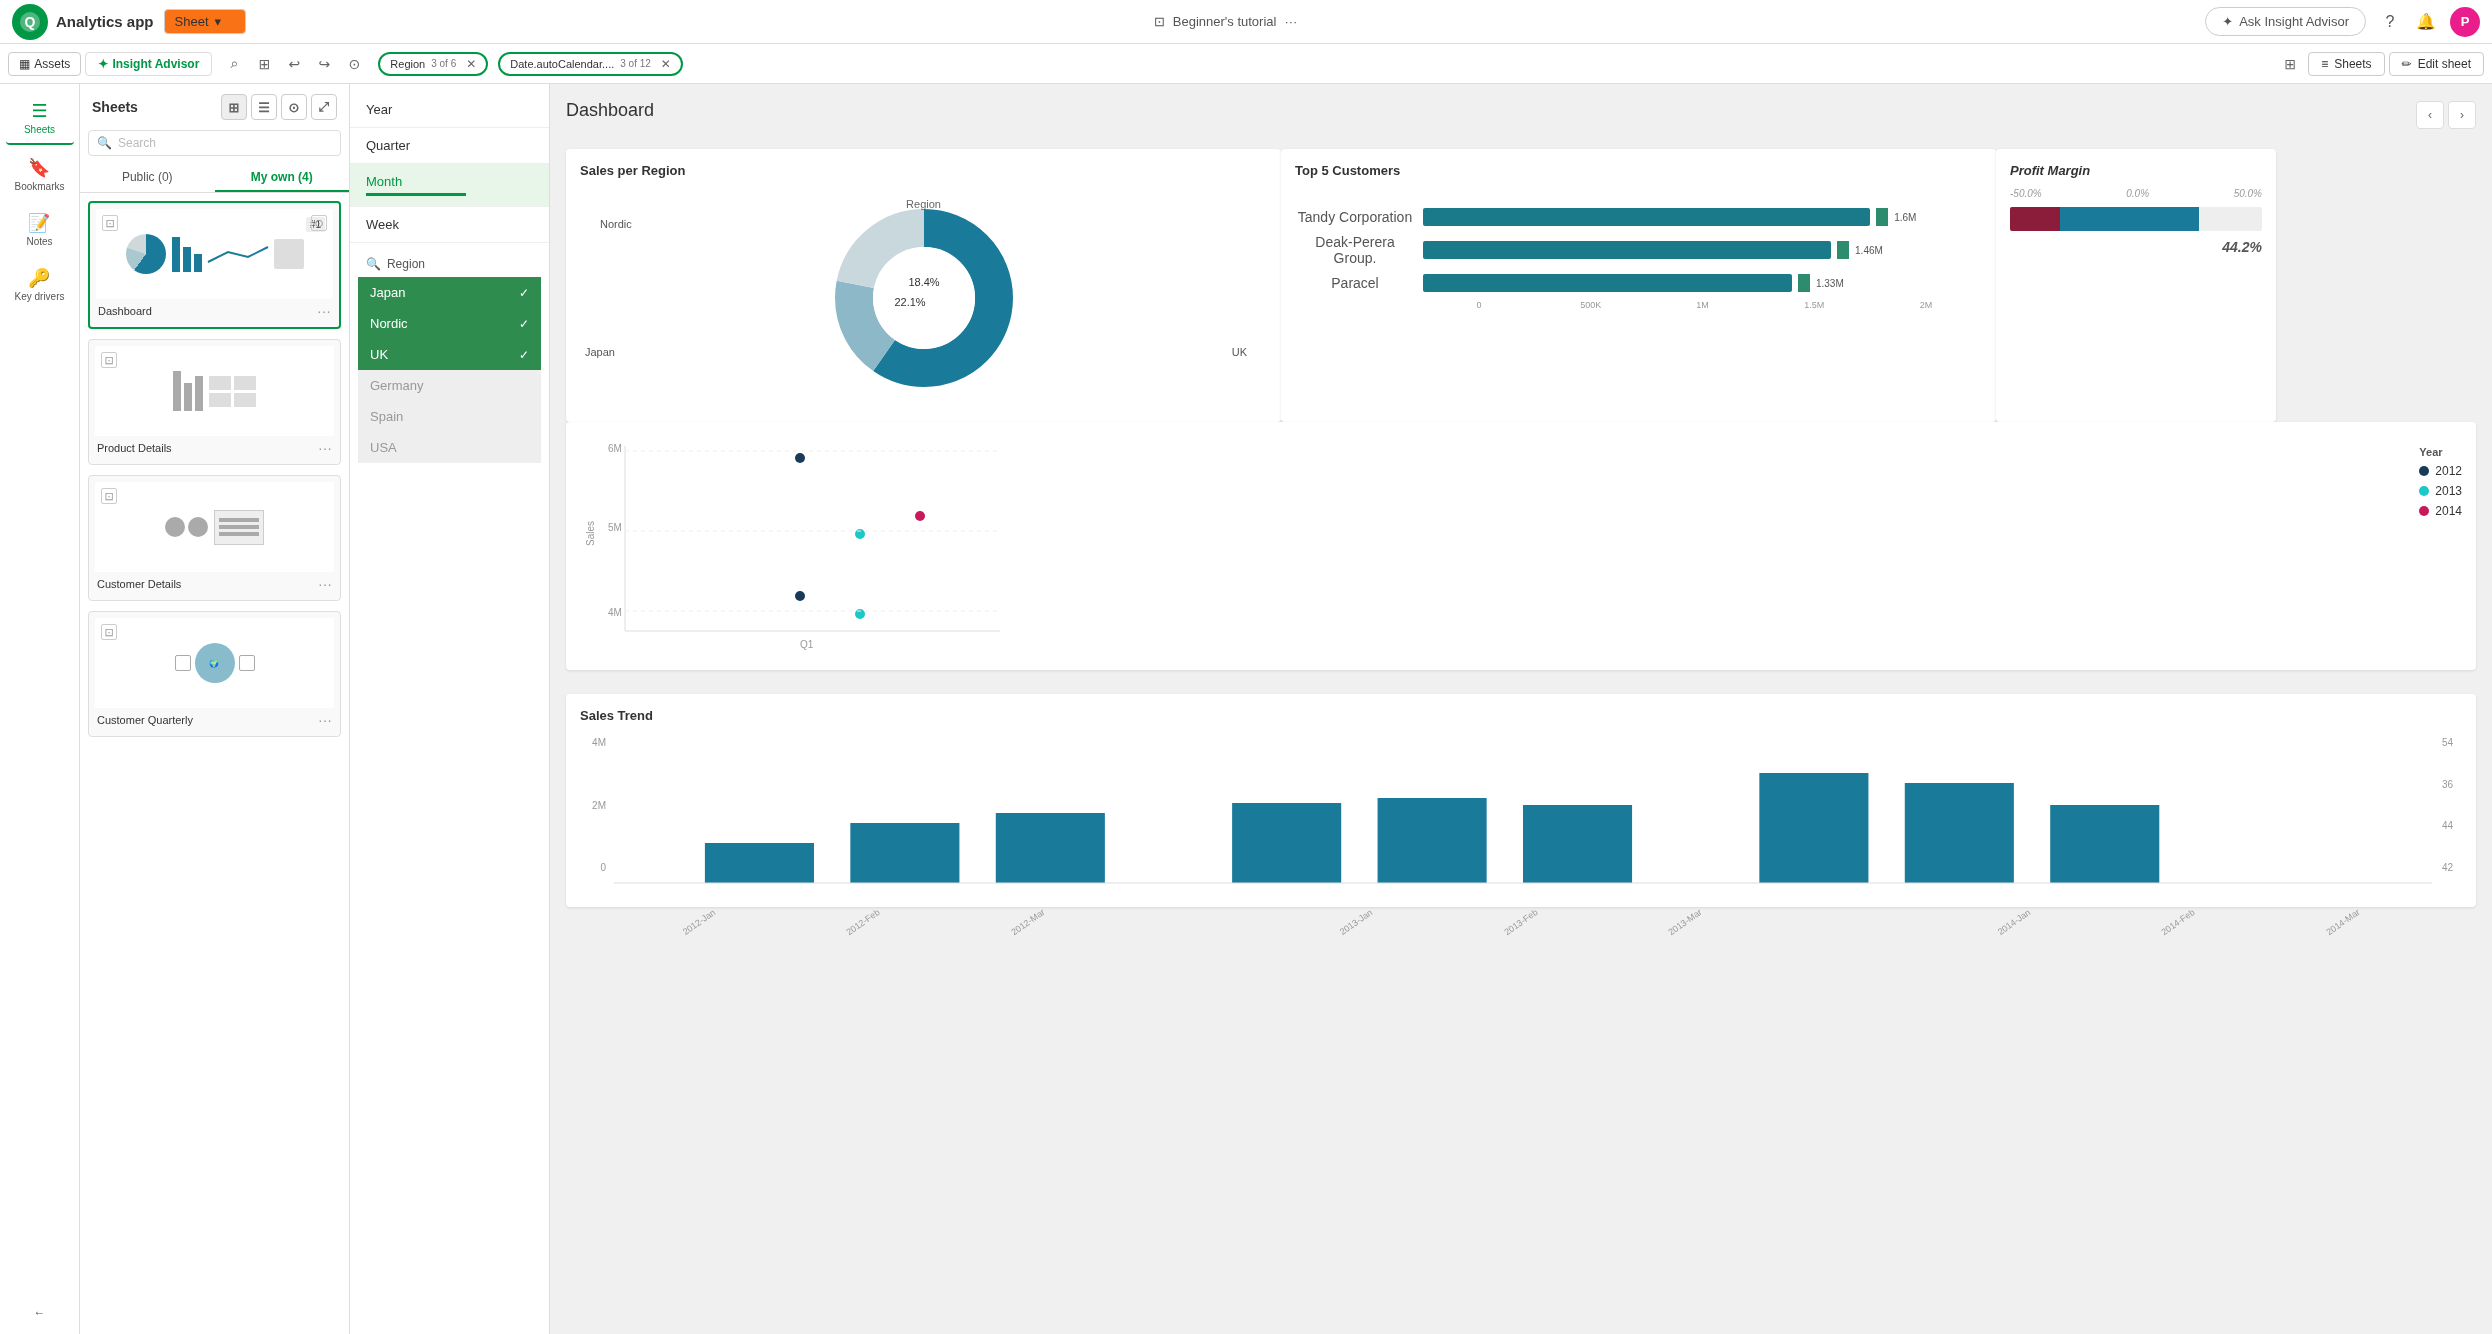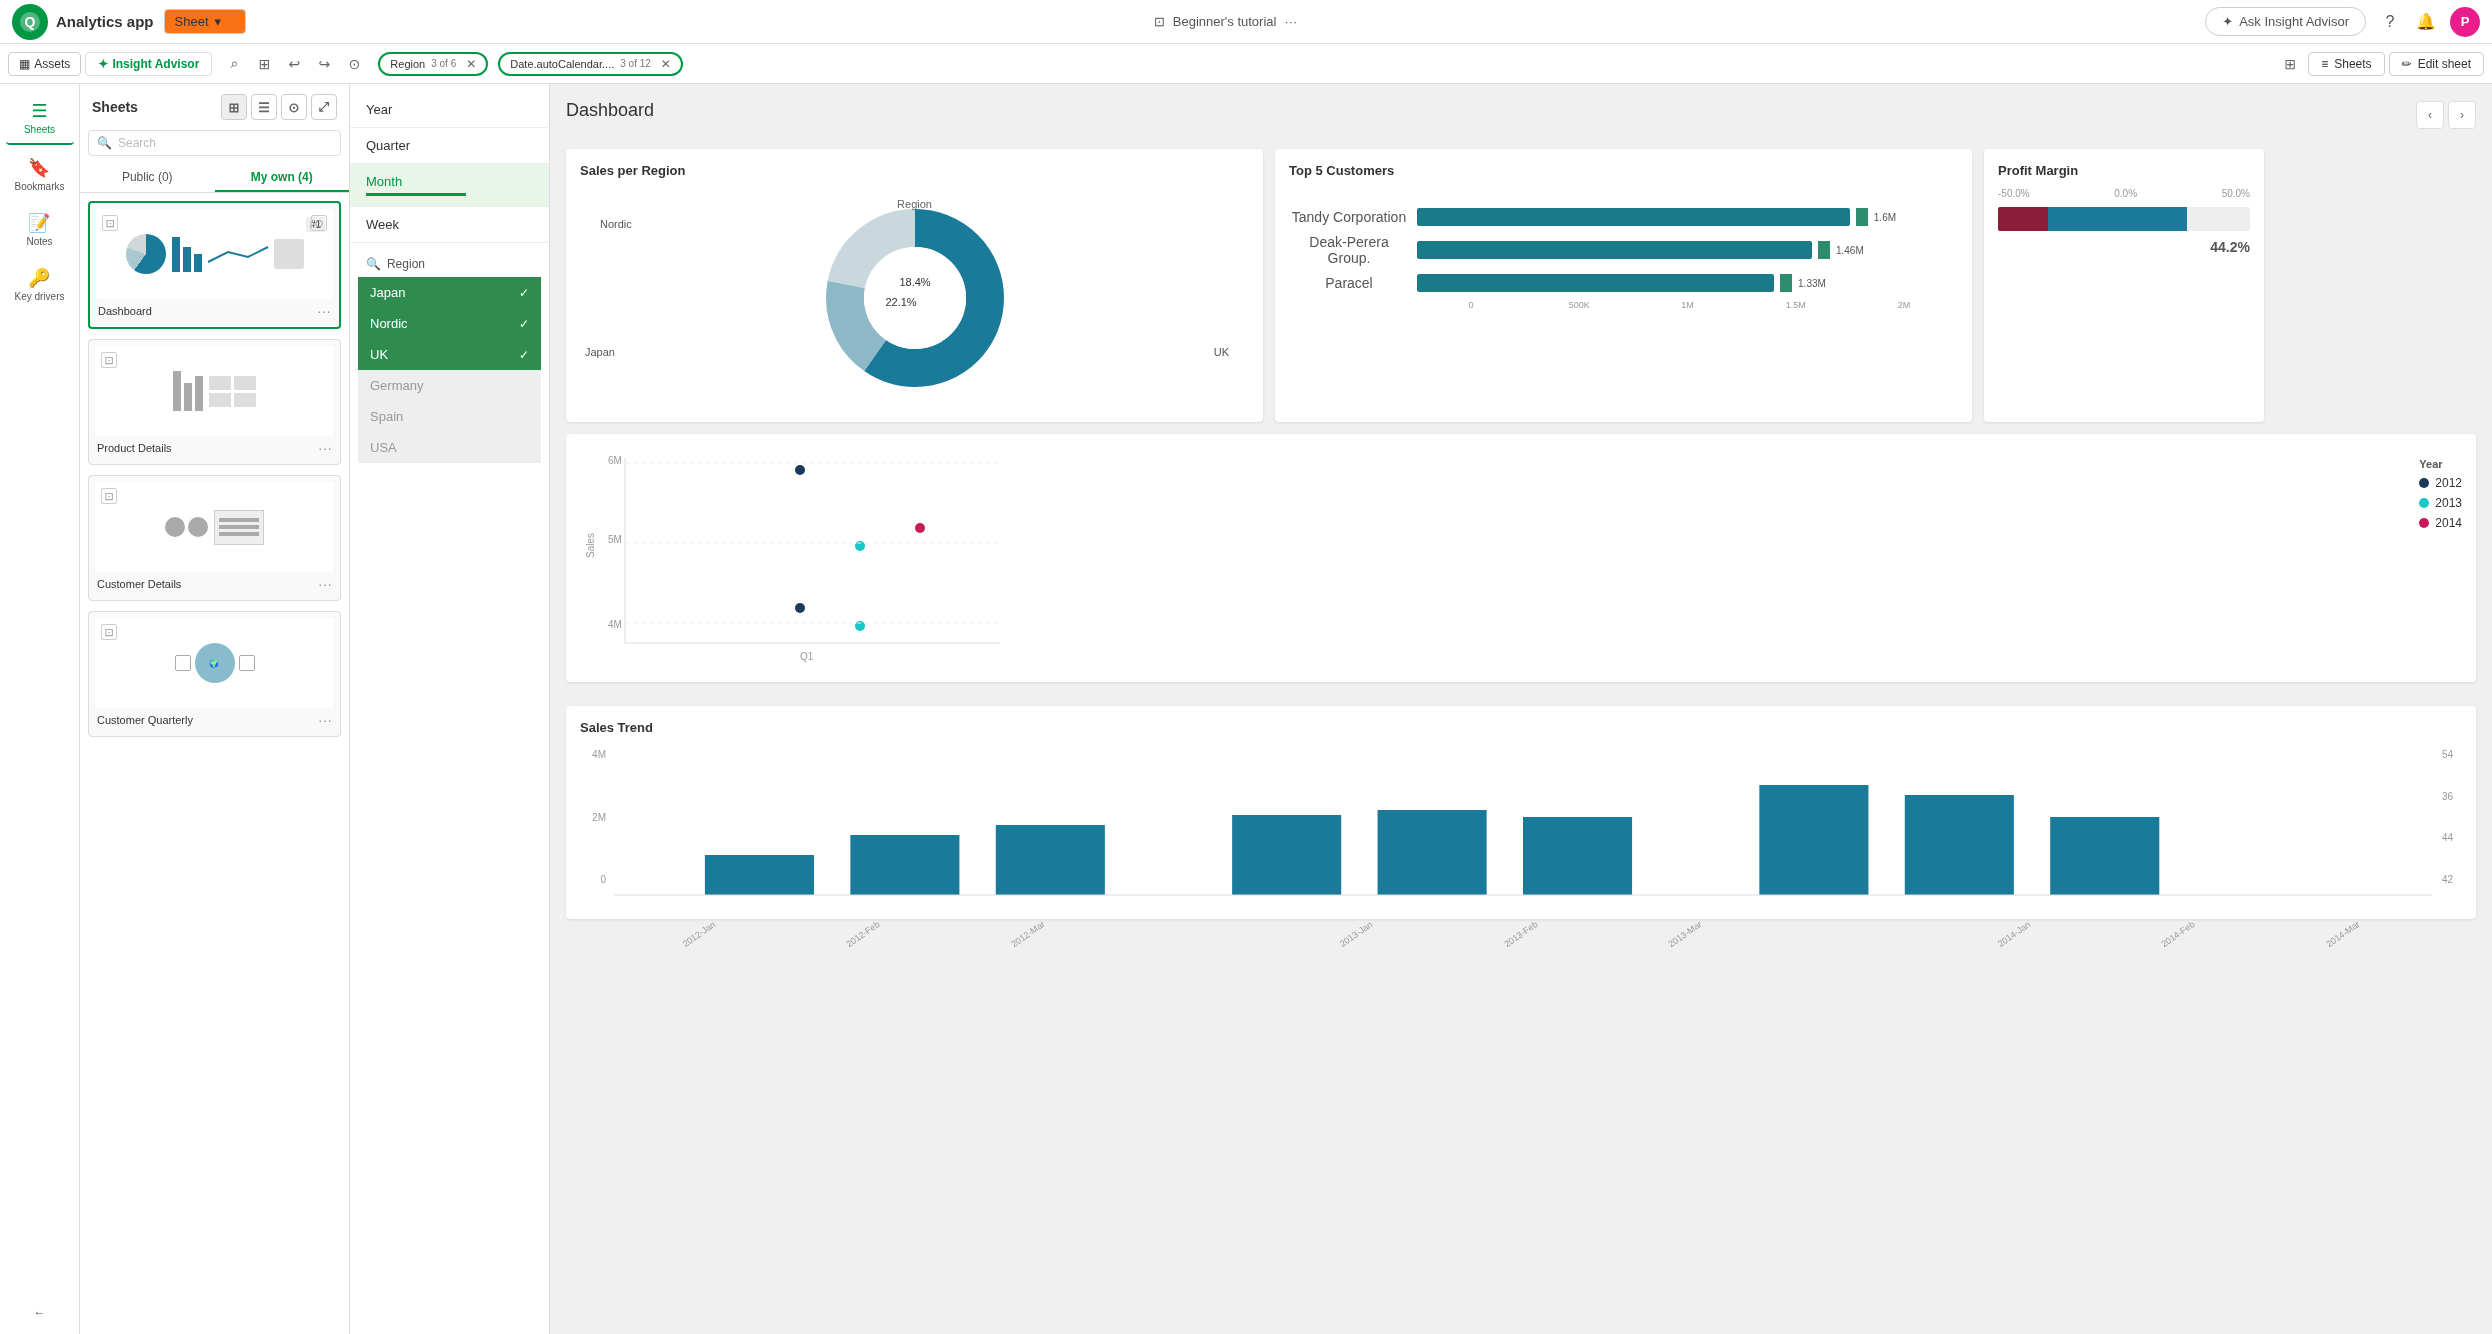--- a/index.html
+++ b/index.html
@@ -81,21 +81,21 @@
     .bar-axis { display: flex; gap: 0; padding-left: 128px; font-size: 9px; color: #999; margin-top: 4px; }
     .bar-axis span { flex: 1; text-align: center; }
 
     
     .total-sales-card { background: #fff; border-radius: 4px; padding: 14px; box-shadow: 0 1px 3px rgba(0,0,0,0.1); }
     .sales-value { font-size: 32px; font-weight: 700; color: #d0021b; margin: 8px 0 4px; }
     .margin-row { display: flex; align-items: center; gap: 6px; font-size: 12px; color: #555; margin-bottom: 6px; }
     .margin-value { color: #555; }
 
     
-    .profit-margin-card { background: #fff; border-radius: 4px; padding: 14px; box-shadow: 0 1px 3px rgba(0,0,0,0.1); }
+    .profit-margin-card { background: #fff; border-radius: 4px; padding: 14px; box-shadow: 0 1px 3px rgba(0,0,0,0.1); font-style: italic; }
     .pm-axis { display: flex; justify-content: space-between; font-size: 10px; color: #999; margin-bottom: 8px; }
     .pm-bar-container { height: 24px; background: #eee; border-radius: 2px; overflow: hidden; position: relative; margin-bottom: 8px; }
     .pm-bar-dark { height: 100%; background: #8b1c3a; position: absolute; left: 0; }
     .pm-bar-teal { height: 100%; background: #1a7a9a; position: absolute; }
     .pm-percent { font-size: 14px; font-weight: 600; text-align: right; color: #555; }
 
     
     .quarterly-card { background: #fff; border-radius: 4px; padding: 14px; box-shadow: 0 1px 3px rgba(0,0,0,0.1); grid-column: span 2; }
     .quarterly-inner { display: flex; gap: 10px; }
     .quarterly-chart-area { flex: 1; height: 220px; position: relative; }
@@ -375,21 +375,21 @@
 
   <div class="content-area">
     <div style="display:flex;align-items:center;justify-content:space-between;margin-bottom:12px;">
       <h2 class="dashboard-title">Dashboard</h2>
       <div class="nav-arrows">
         <div class="nav-arrow">‹</div>
         <div class="nav-arrow">›</div>
       </div>
     </div>
 
-    <div style="display:grid;grid-template-columns:1fr 1fr 280px 200px;gap:12px;margin-bottom:12px;">
+    <div style="display:grid;grid-template-columns:1fr 1fr 280px 200px;margin-bottom:0;">
 
       <div class="chart-card">
         <div class="chart-title">Sales per Region</div>
         <div style="position:relative;display:flex;align-items:center;justify-content:center;height:220px;">
           <span style="position:absolute;top:10px;left:50%;transform:translateX(-50%);font-size:11px;color:#666;">Region</span>
           <svg width="200" height="200">
 
             <circle cx="100" cy="100" r="70" fill="none" stroke="#1a7a9a" stroke-width="38" stroke-dasharray="262 440" stroke-dashoffset="0" transform="rotate(-90 100 100)"></circle>
 
             <circle cx="100" cy="100" r="70" fill="none" stroke="#8cb8c8" stroke-width="38" stroke-dasharray="81 440" stroke-dashoffset="-262" transform="rotate(-90 100 100)"></circle>

